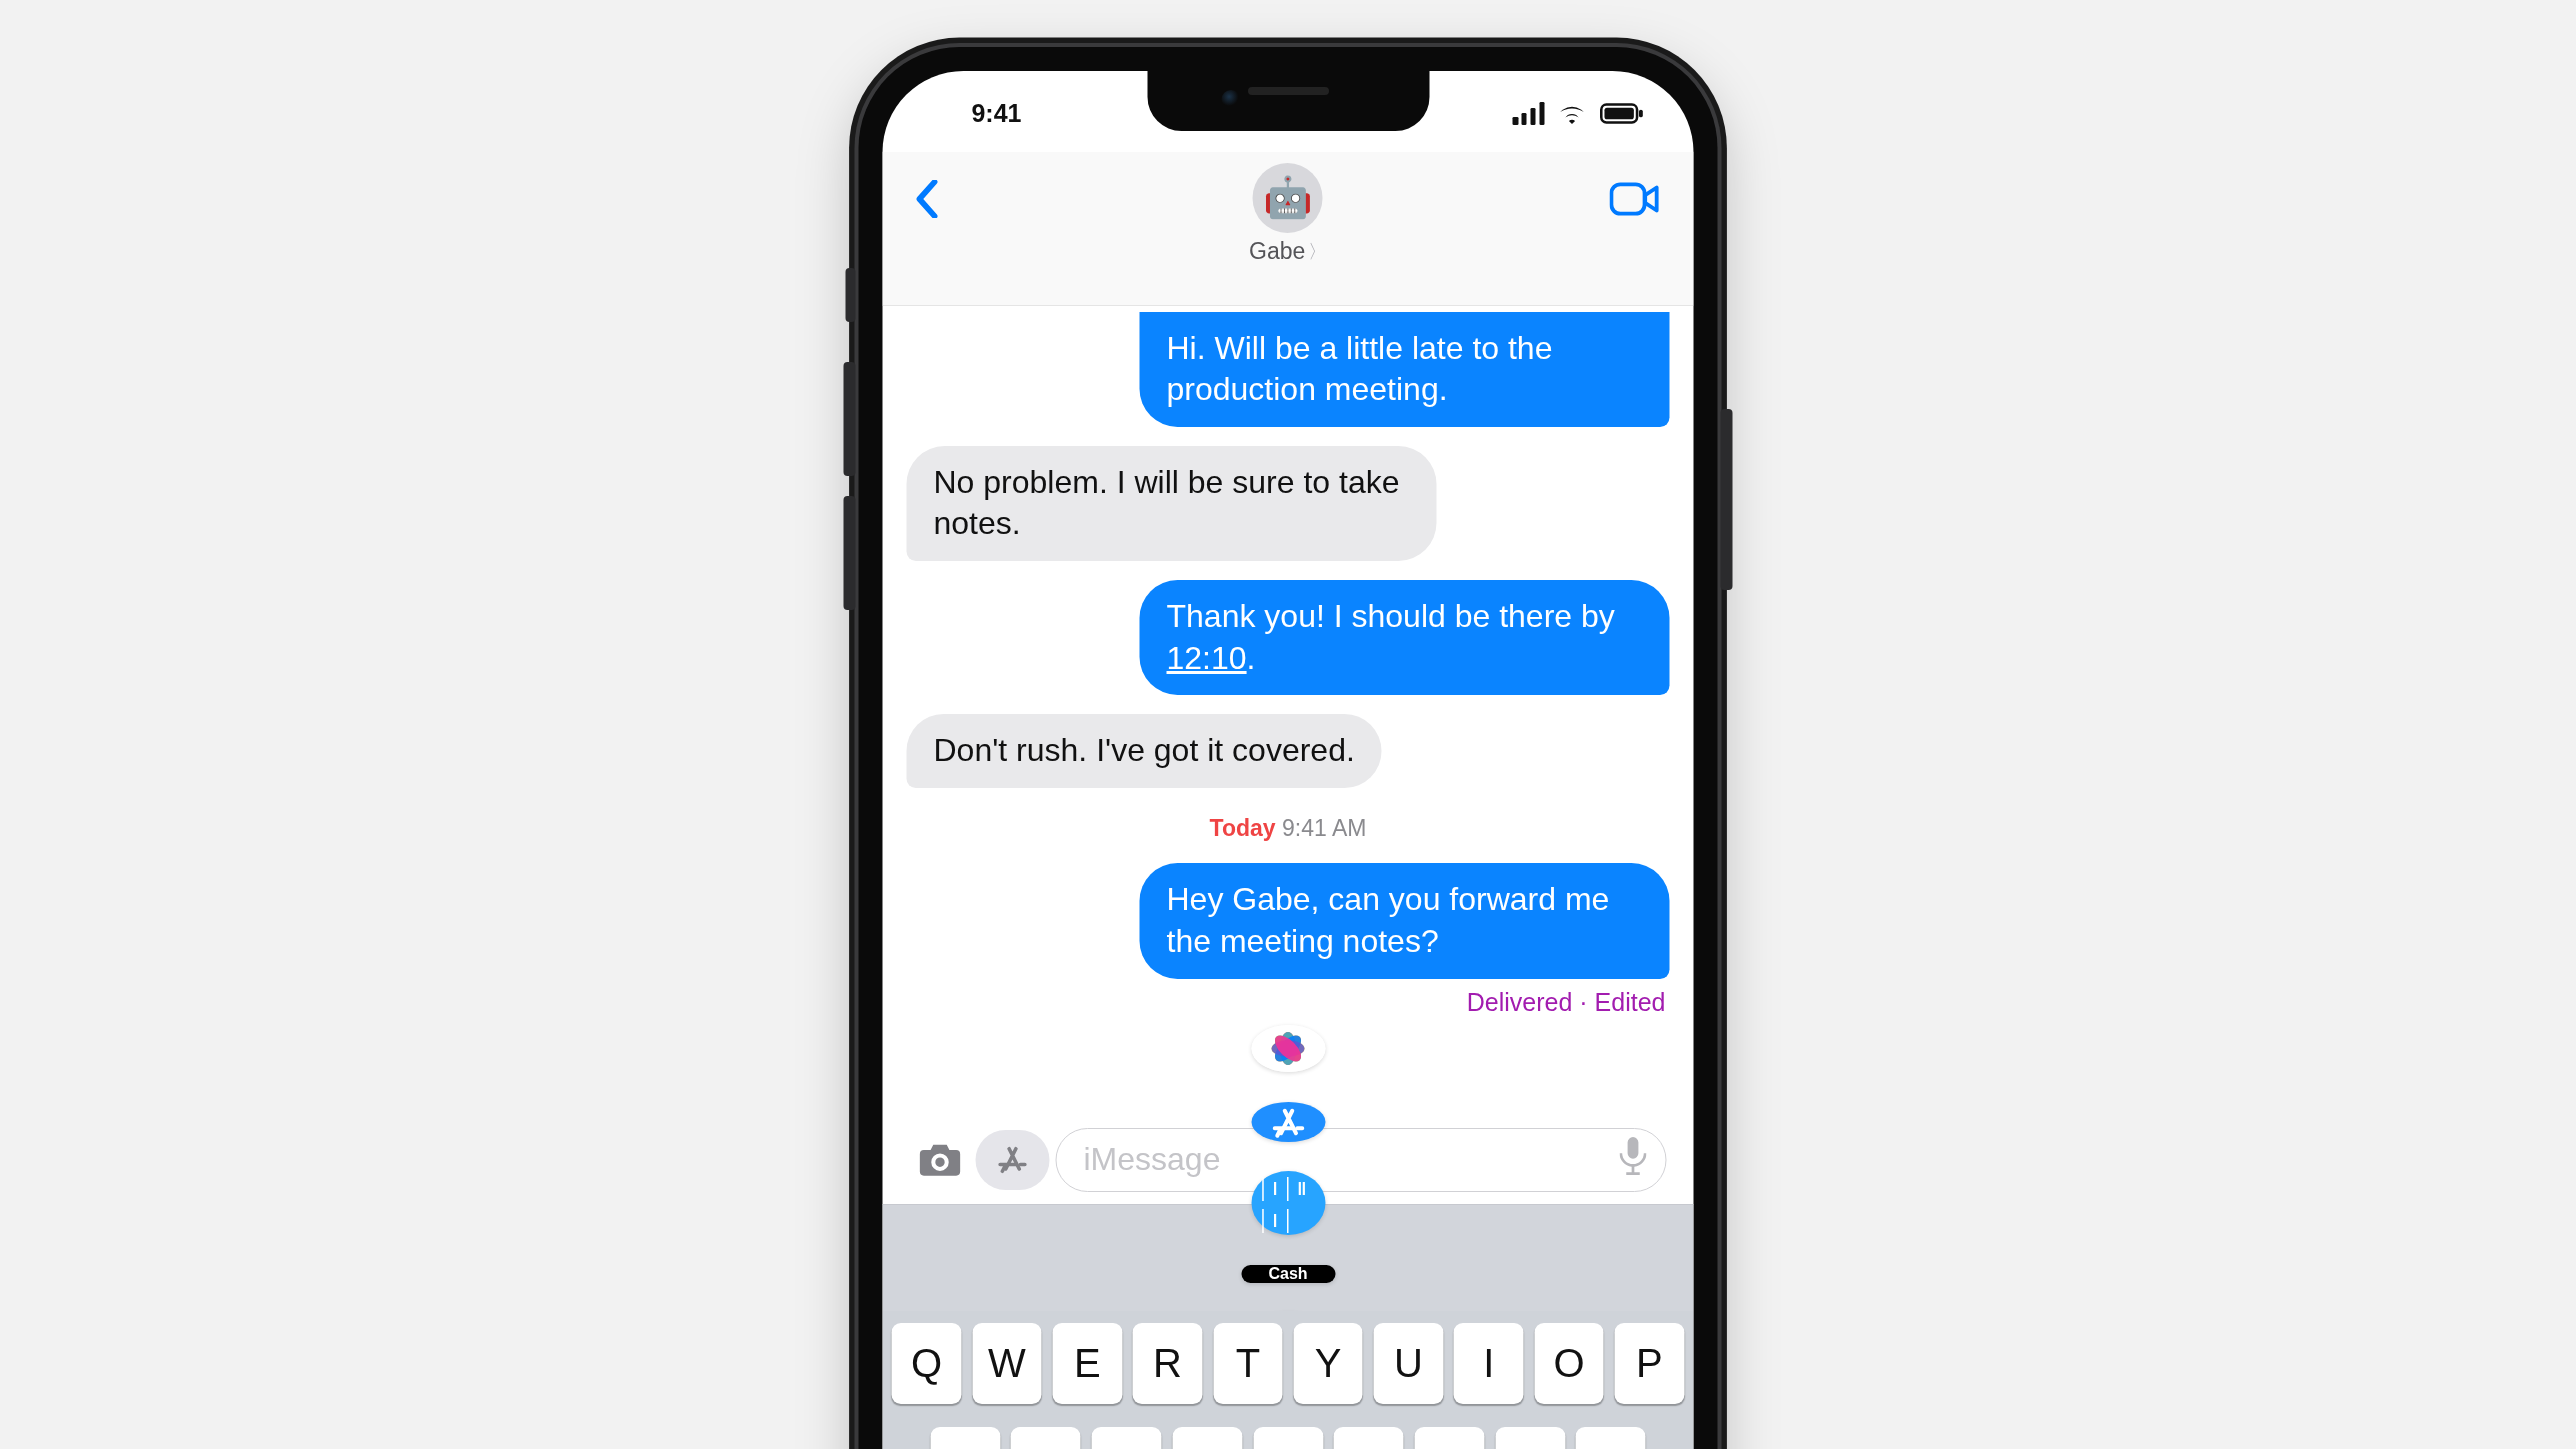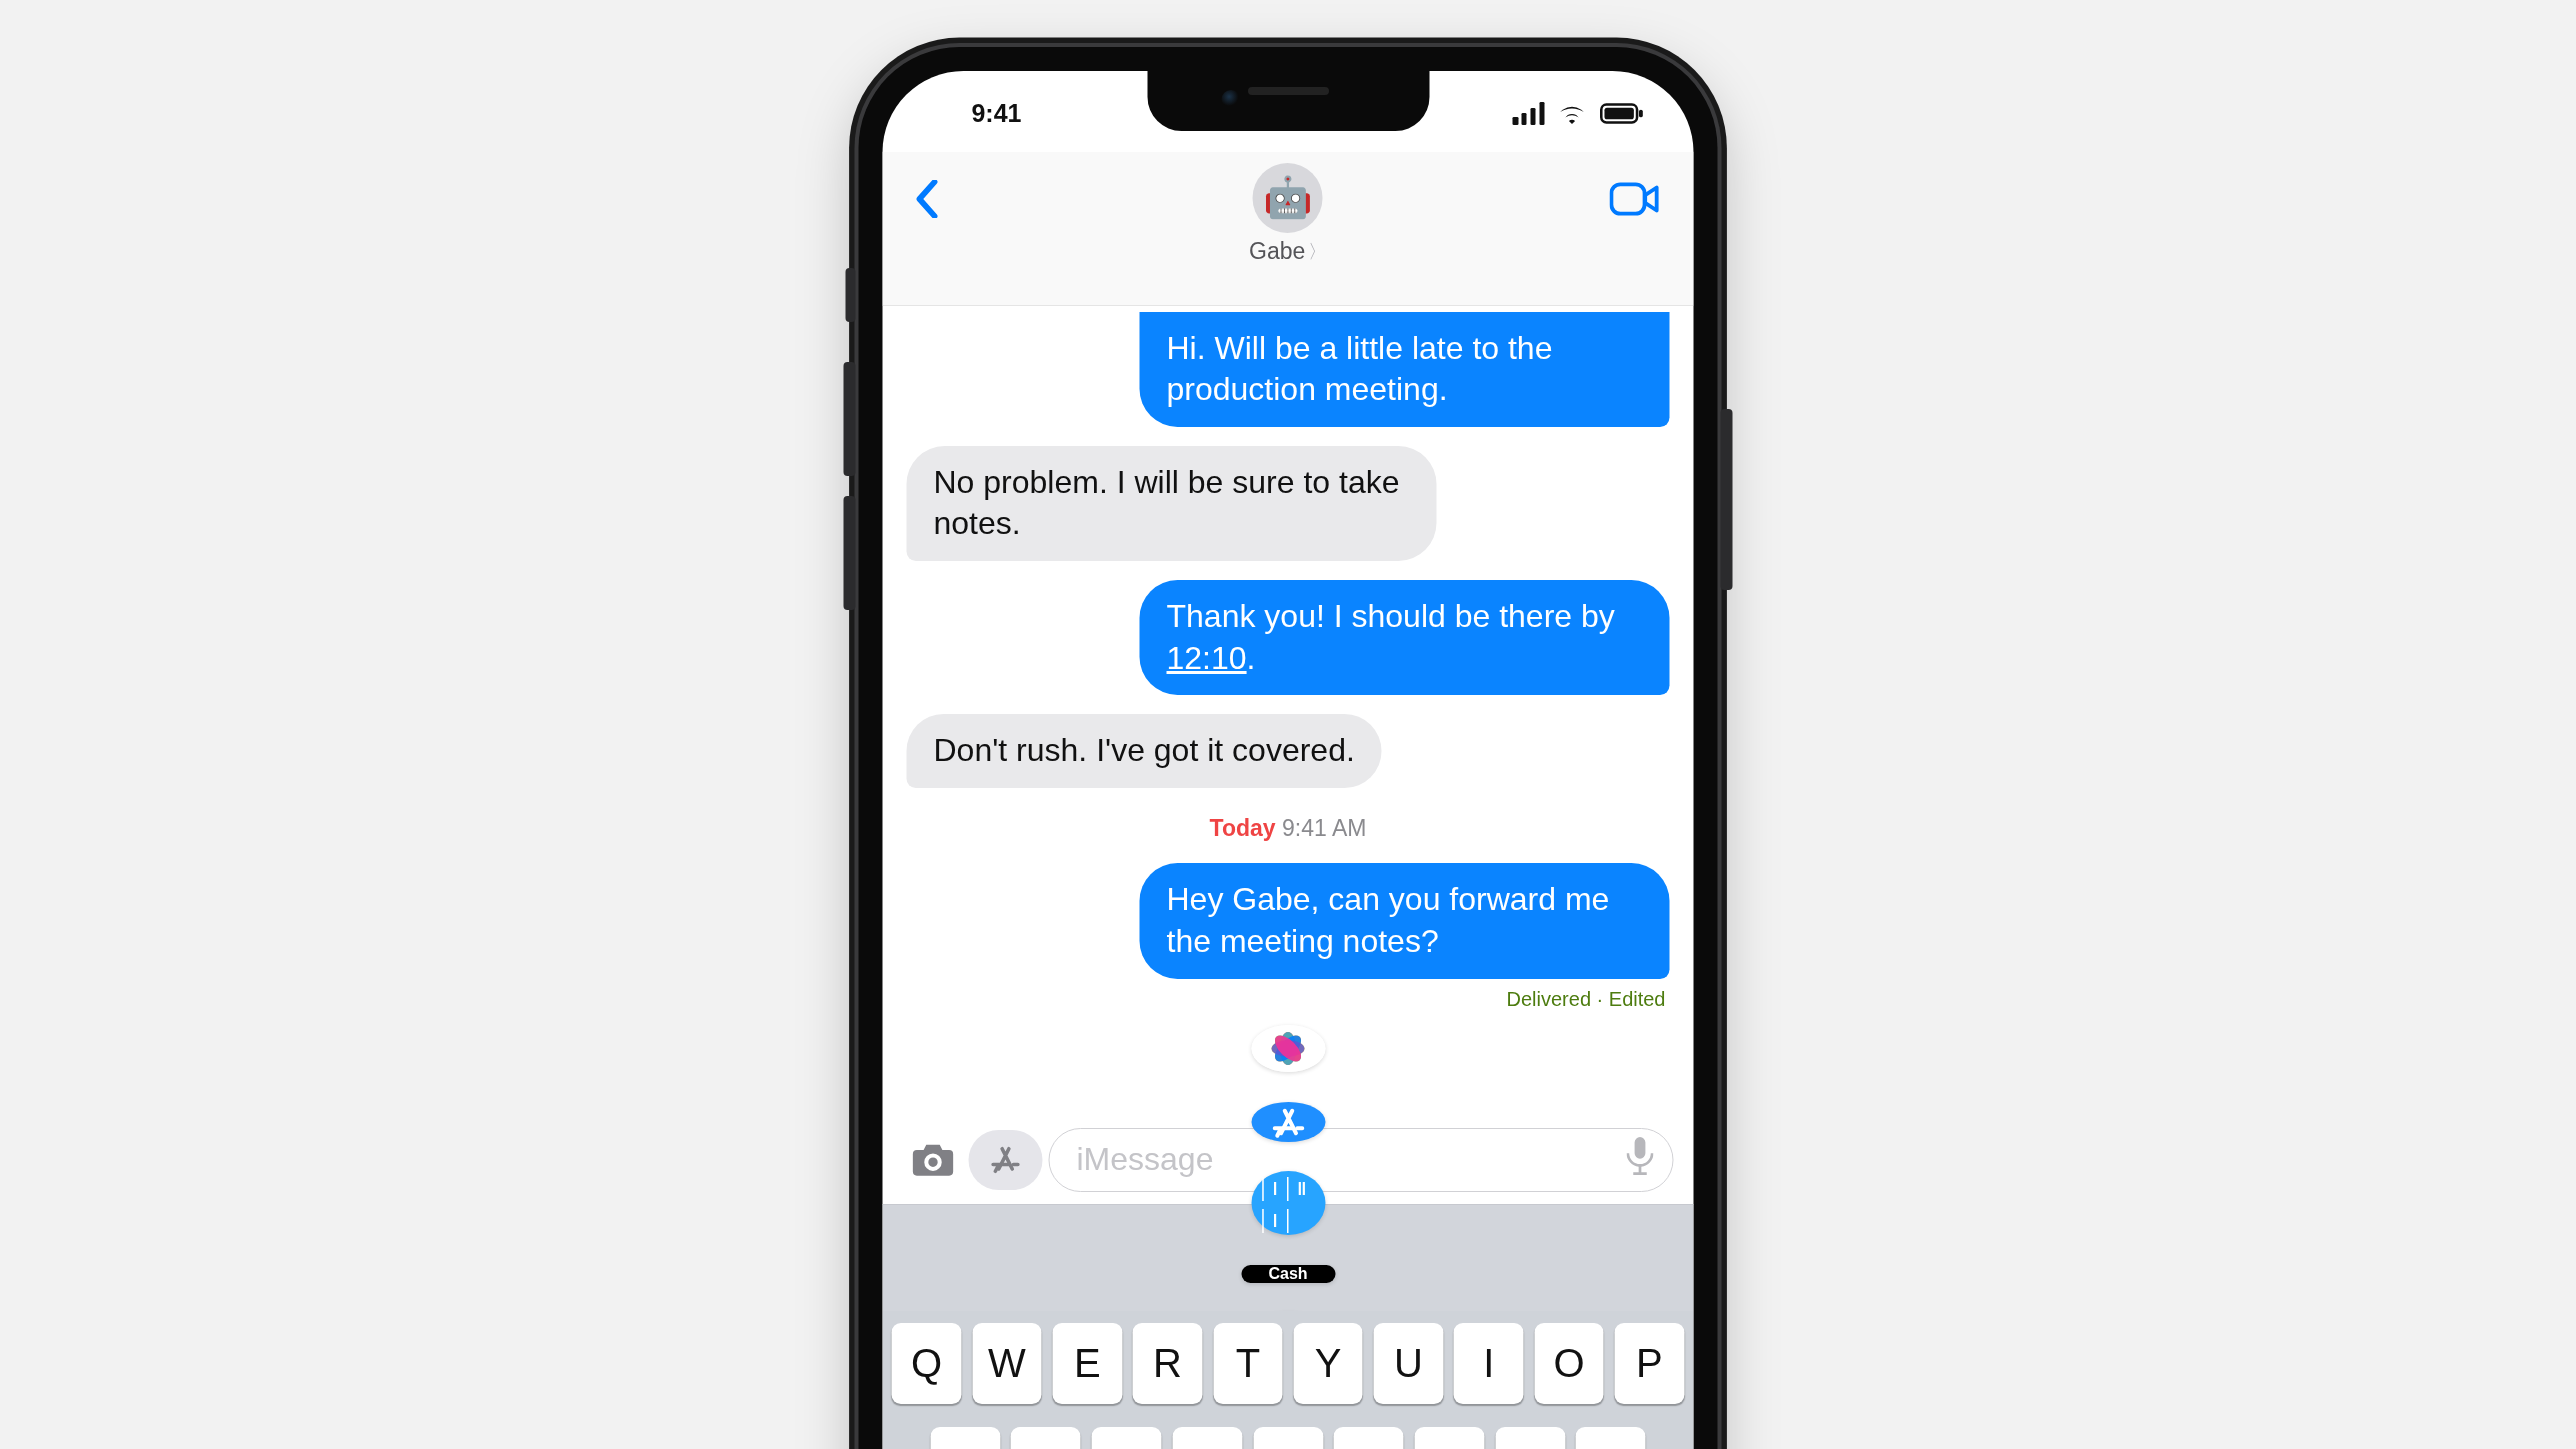--- a/index.html
+++ b/index.html
@@ -174,32 +174,32 @@
   .bubble u { text-decoration: underline; }
   .time-divider {
     align-self: center;
     font-size: 23px;
     color: #8a8a8e;
     padding: 8px 0 2.7px;
   }
   .time-divider .tlabel { font-weight: 600; color:#ef4444; }
   .status-line {
     align-self: flex-end;
-    font-size: 20px;
-    color: #4d7c0f;
+    font-size: 25px;
+    color: #a21caf;
     margin-top: -9.4px;
     padding-right: 4px;
   }
   .compose {
     position: absolute;
     left: 0; right: 0;
     bottom: 564px;
     height: 87px;
     display:flex; align-items:center;
-    padding: 0 20px;
+    padding: 0 27px;
     gap: 6px;
   }
   .compose-btn {
     width: 60px; height: 60px;
     border-radius: 50%;
     display:flex; align-items:center; justify-content:center;
     color:#808085;
     font-size: 35px;
     cursor:pointer;
   }

